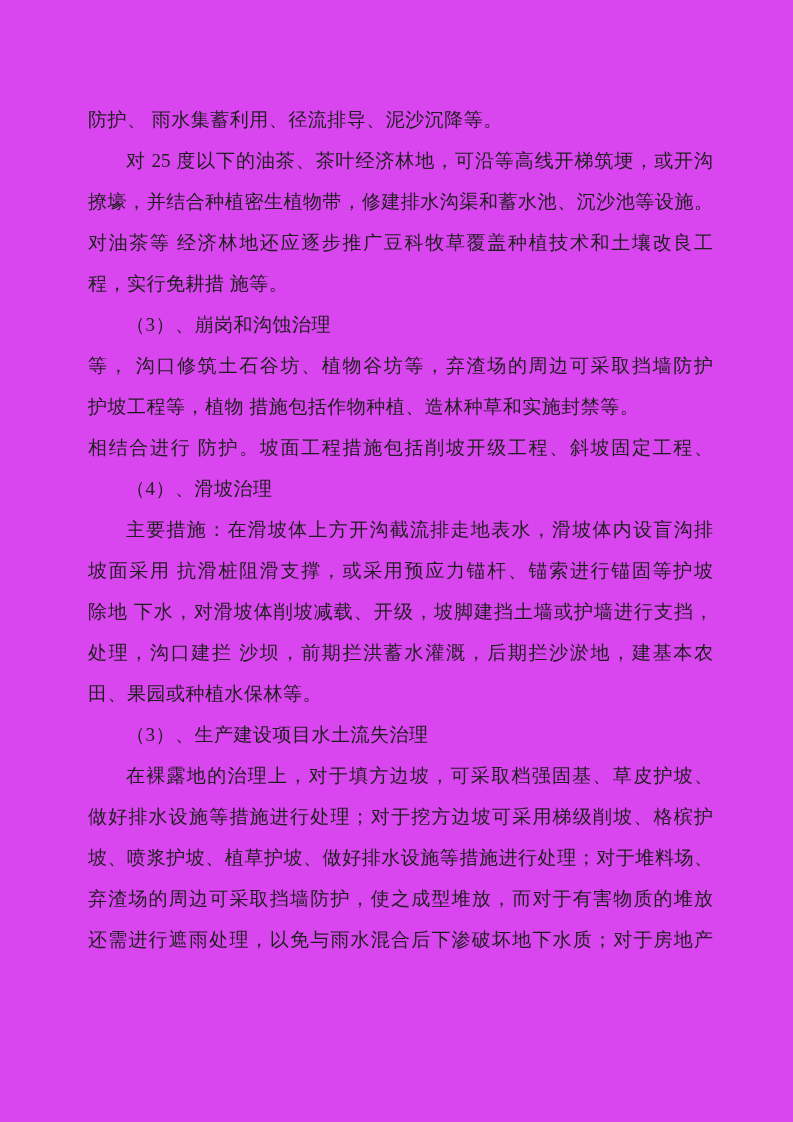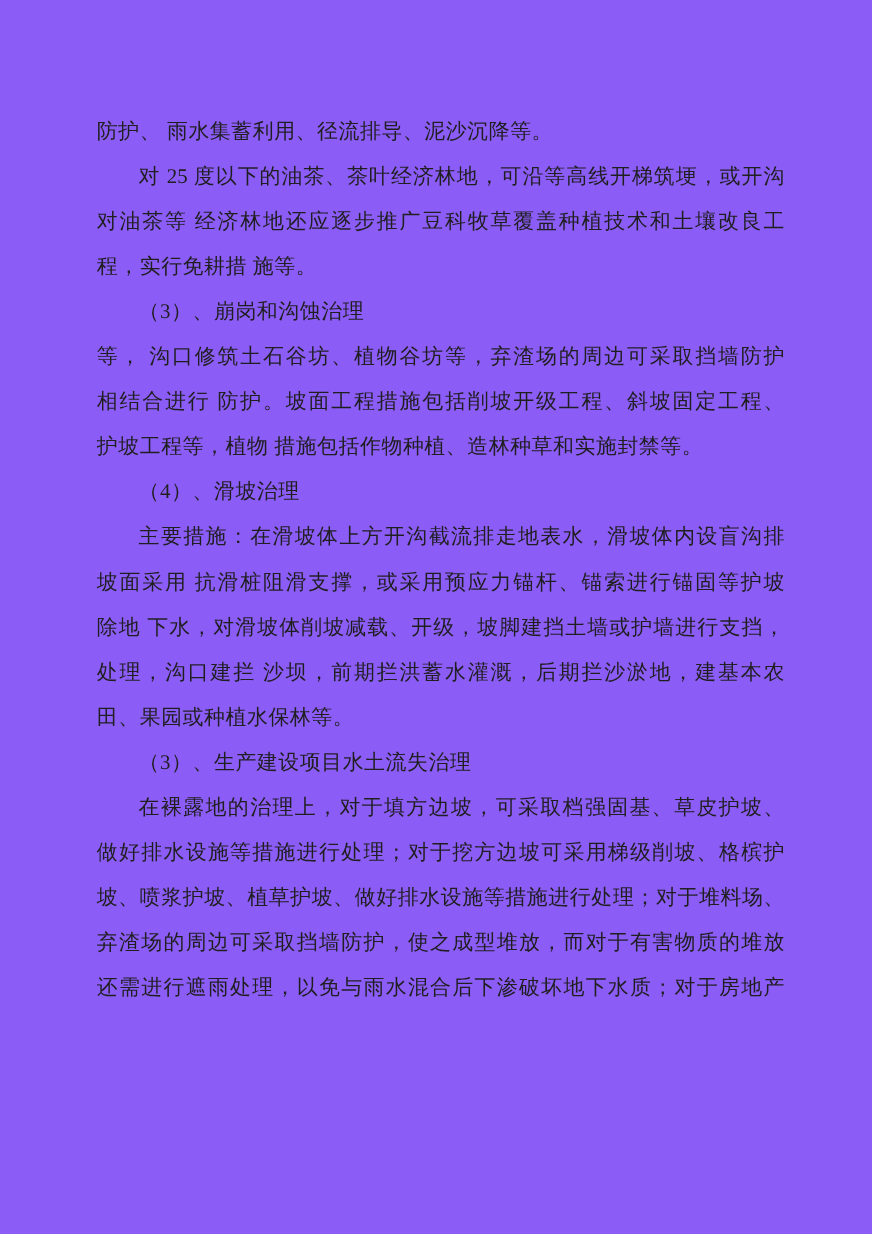--- a/index.html
+++ b/index.html
@@ -4,21 +4,21 @@
 <style>
   * { margin: 0; padding: 0; box-sizing: border-box; }
   html, body {
     background: #ffffff;
     font-family: "Liberation Serif", "DejaVu Serif", serif;
   }
   .page {
     position: relative;
     width: 793px;
     height: 1122px;
-    background: #8b5cf6;
+    background: #d946ef;
     overflow: hidden;
     padding: 99px 80px 0 88px;
   }
   .doc-body { width: 625px; }
   .line {
     font-size: 19px;
     line-height: 41px;
     color: #1f1f1f;
     white-space: pre-wrap;
     text-align: left;
@@ -31,26 +31,27 @@
     letter-spacing: 0;
   }
 </style>
 </head>
 <body>
 
 <div class="page">
   <div class="doc-body" id="doc-body">
       <div class="line">防护、 雨水集蓄利用、径流排导、泥沙沉降等。</div>
       <div class="line indent justify">对 25 度以下的油茶、茶叶经济林地，可沿等高线开梯筑埂，或开沟</div>
+      <div class="line justify">撩壕，并结合种植密生植物带，修建排水沟渠和蓄水池、沉沙池等设施。</div>
       <div class="line justify">对油茶等 经济林地还应逐步推广豆科牧草覆盖种植技术和土壤改良工</div>
       <div class="line">程，实行免耕措 施等。</div>
       <div class="line indent">（3）、崩岗和沟蚀治理</div>
       <div class="line justify">等， 沟口修筑土石谷坊、植物谷坊等，弃渣场的周边可采取挡墙防护</div>
+      <div class="line">护坡工程等，植物 措施包括作物种植、造林种草和实施封禁等。</div>
       <div class="line justify">相结合进行 防护。坡面工程措施包括削坡开级工程、斜坡固定工程、</div>
-      <div class="line">护坡工程等，植物 措施包括作物种植、造林种草和实施封禁等。</div>
       <div class="line indent">（4）、滑坡治理</div>
       <div class="line indent justify">主要措施：在滑坡体上方开沟截流排走地表水，滑坡体内设盲沟排</div>
       <div class="line justify">坡面采用 抗滑桩阻滑支撑，或采用预应力锚杆、锚索进行锚固等护坡</div>
       <div class="line justify">除地 下水，对滑坡体削坡减载、开级，坡脚建挡土墙或护墙进行支挡，</div>
       <div class="line justify">处理，沟口建拦 沙坝，前期拦洪蓄水灌溉，后期拦沙淤地，建基本农</div>
       <div class="line">田、果园或种植水保林等。</div>
       <div class="line indent">（3）、生产建设项目水土流失治理</div>
       <div class="line indent justify">在裸露地的治理上，对于填方边坡，可采取档强固基、草皮护坡、</div>
       <div class="line justify">做好排水设施等措施进行处理；对于挖方边坡可采用梯级削坡、格槟护</div>
       <div class="line justify">坡、喷浆护坡、植草护坡、做好排水设施等措施进行处理；对于堆料场、</div>

